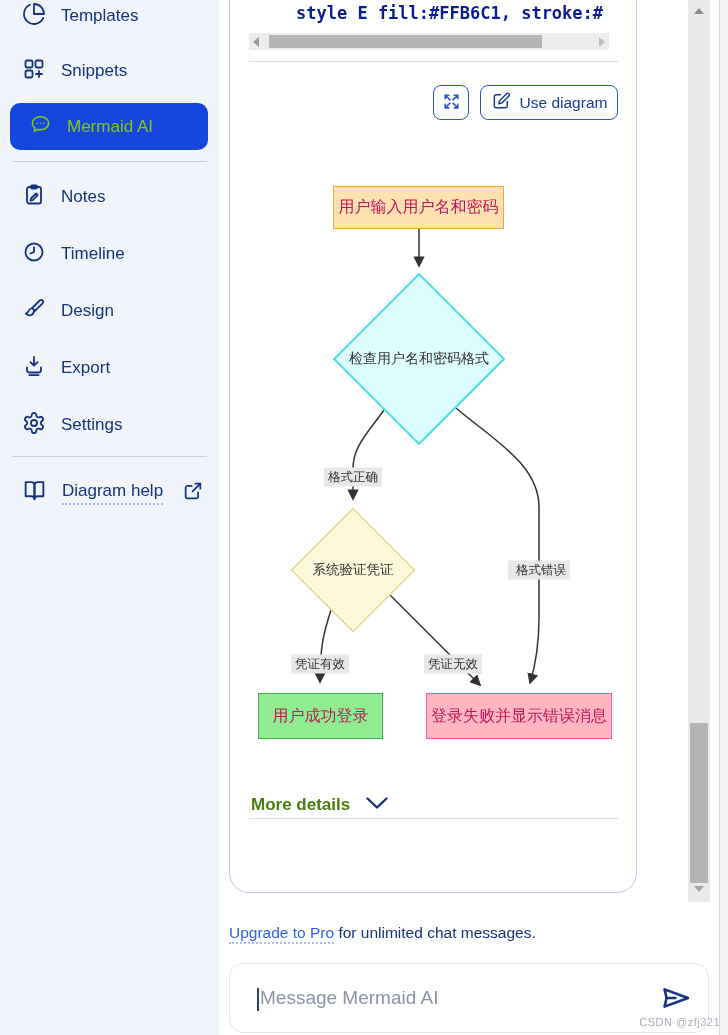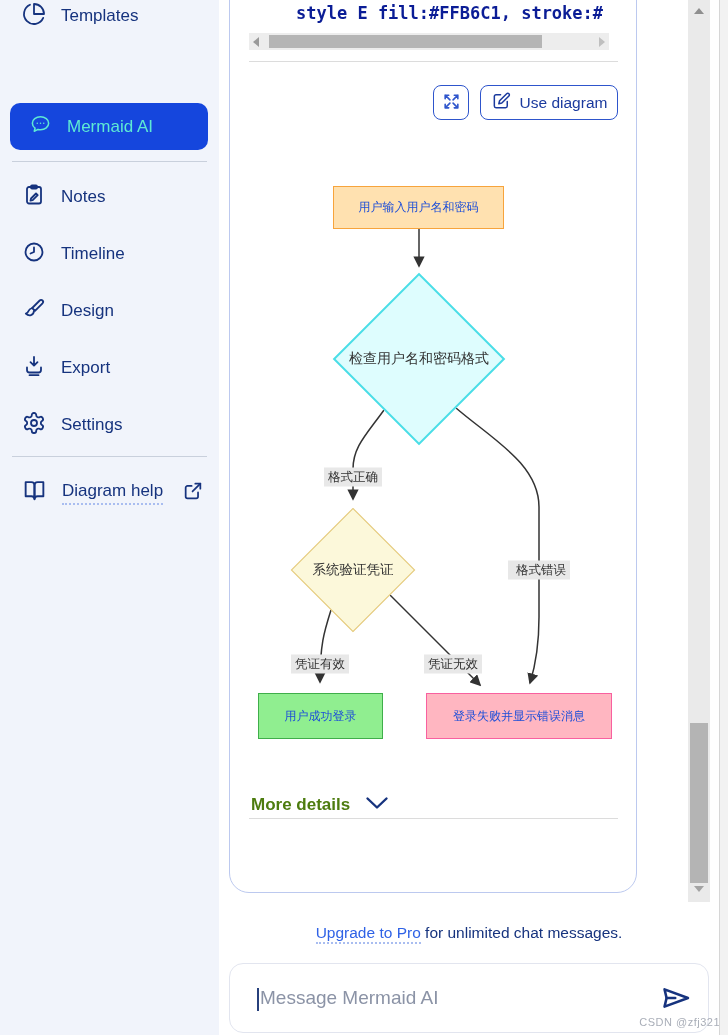--- a/index.html
+++ b/index.html
@@ -6,21 +6,21 @@
   body { background:#fff; }
   .page { position:relative; width:728px; height:1035px; overflow:hidden; background:#ffffff;
           font-family:"Liberation Sans", sans-serif; }
 
   
   .sidebar { position:absolute; left:0; top:0; width:219px; height:1035px; background:#f1f4fb; }
   .side-item { position:absolute; left:0; width:219px; height:36px; display:flex; align-items:center;
                gap:15px; padding-left:22px; color:#16337e; font-size:17px; font-weight:500; cursor:pointer; }
   .side-item svg { flex:0 0 auto; }
   .side-item.active { left:10px; width:198px; height:47px; background:#1546dd; border-radius:10px;
-                      color:#5eead4; padding-left:19px; }
+                      color:#84cc16; padding-left:19px; }
   .side-div { position:absolute; left:12px; width:195px; height:1px; background:#c9d0dc; }
   .help-label { border-bottom:2px dotted #a9bdf0; padding-bottom:2px; }
 
   
   .vscroll { position:absolute; left:688px; top:0; width:22px; height:902px; background:#eaeaea; }
   .vscroll .thumb { position:absolute; left:2px; top:723px; width:18px; height:160px; background:#b4b4b4; }
   .tri-up { position:absolute; left:6px; top:8px; width:0; height:0;
             border-left:5px solid transparent; border-right:5px solid transparent; border-bottom:6px solid #8f8f8f; }
   .tri-down { position:absolute; left:6px; top:886px; width:0; height:0;
             border-left:5px solid transparent; border-right:5px solid transparent; border-top:6px solid #a3a3a3; }
@@ -41,40 +41,40 @@
   .div1 { top:84px; } .div2 { top:841px; }
 
   .btn-row-btn { position:absolute; top:108px; height:35px; background:#fff; border:1.5px solid #2e55cc;
                  border-radius:8px; display:flex; align-items:center; justify-content:center; cursor:pointer; }
   .expand-btn { left:203px; width:36px; }
   .use-btn { left:250px; width:138px; gap:9px; color:#1b3a9e; font-size:15.5px; font-weight:500; }
 
   
   .edges-svg { position:absolute; left:0; top:0; z-index:1; }
   .node-rect { position:absolute; z-index:2; display:flex; align-items:center; justify-content:center;
-               font-size:12px; color:#1d4ed8; white-space:nowrap; }
+               font-size:16px; color:#be185d; white-space:nowrap; }
   .n-a { left:103px; top:209px; width:171px; height:43px; background:#FFE1B0; border:1.5px solid #F7A43C; }
   .n-d { left:28px;  top:716px; width:125px; height:46px; background:#90EE90; border:1.5px solid #3FAE4A; }
   .n-e { left:196px; top:716px; width:186px; height:46px; background:#FFB6C1; border:1.5px solid #F8609F; }
   .diamond { position:absolute; transform:rotate(45deg); z-index:2; }
   .dia-b { left:128px; top:321px; width:122px; height:122px; background:#DEFDFE; border:2px solid #4ADEE7; }
   .dia-c { left:79px;  top:549px; width:88px;  height:88px;  background:#FCF8DA; border:1.5px solid #E4C878; }
   .dia-label { position:absolute; transform:translate(-50%,-50%); z-index:3; color:#333; white-space:nowrap; }
   .dl-b { left:189px; top:382px; font-size:14px; }
   .dl-c { left:123px; top:593px; font-size:13.5px; }
   .edge-label { position:absolute; transform:translate(-50%,-50%); z-index:3; background:#e8e8e8;
                 color:#333; font-size:12.5px; padding:1px 4px; white-space:nowrap; }
   .el-1 { left:123px; top:500px; } .el-2 { left:309px; top:593px;padding-left:8px; }
   .el-3 { left:90px;  top:687px; } .el-4 { left:223px; top:687px; }
 
   .more-row { position:absolute; left:21px; top:818px; display:flex; align-items:flex-end; gap:15px;
               color:#4d7c0f; font-size:17px; font-weight:bold; cursor:pointer; }
 
   
-  .upgrade-line { position:absolute; left:229px; top:924px; width:480px; text-align:center;
+  .upgrade-line { position:absolute; left:229px; top:924px; width:480px; text-align:left;
                   font-size:15.5px; color:#16337e; font-weight:500; }
   .upgrade-link { color:#2f62e6; border-bottom:2px dotted #a9bdf0; padding-bottom:1px; cursor:pointer; }
   .input-card { position:absolute; left:229px; top:963px; width:480px; height:70px; background:#fff;
                 border:1.5px solid #e2e5ef; border-radius:14px; }
   .msg-input { position:absolute; left:0; top:0; width:100%; height:100%; border:none; outline:none;
                background:transparent; padding-left:30px; padding-right:70px; font-size:19px;
                font-family:"Liberation Sans", sans-serif; color:#3a445c; }
   .msg-input::placeholder { color:#8b93a6; opacity:1; }
   .caret { position:absolute; left:27px; top:24px; width:1.5px; height:23px; background:#27407c; }
   .send-btn { position:absolute; right:14px; top:20px; width:36px; height:30px; background:none;
@@ -89,20 +89,29 @@
   <nav class="sidebar">
 
     <div class="side-item" style="top:-2px;">
       <span><svg width="24" height="24" viewBox="0 0 24 24" fill="none" stroke="currentColor" stroke-width="1.8" stroke-linecap="round" stroke-linejoin="round">
             <path d="M21.2 15.9A10 10 0 1 1 8 2.8"></path>
             <path d="M22 12A10 10 0 0 0 12 2v10z"></path>
           </svg></span>
       <span>Templates</span>
     </div>
 
+    <div class="side-item" style="top:53px;">
+      <span><svg width="24" height="24" viewBox="0 0 24 24" fill="none" stroke="currentColor" stroke-width="1.8" stroke-linecap="round" stroke-linejoin="round">
+            <rect x="3.5" y="3.5" width="7" height="7" rx="1.5"></rect>
+            <rect x="13.5" y="3.5" width="7" height="7" rx="1.5"></rect>
+            <rect x="3.5" y="13.5" width="7" height="7" rx="1.5"></rect>
+            <path d="M17 14v6M14 17h6"></path>
+          </svg></span>
+      <span>Snippets</span>
+    </div>
 
     <div class="side-item active" style="top:103px;">
       <span><svg width="23" height="23" viewBox="0 0 24 24" fill="none" stroke="currentColor" stroke-width="1.6" stroke-linecap="round" stroke-linejoin="round">
             <path d="M12 4c4.7 0 8.5 3 8.5 6.7s-3.8 6.7-8.5 6.7c-.9 0-1.8-.1-2.6-.3L5.5 19l.8-3.2c-1.7-1.2-2.8-3-2.8-5.1C3.5 7 7.3 4 12 4Z"></path>
             <circle cx="8.6" cy="10.7" r="0.8" fill="currentColor" stroke="none"></circle>
             <circle cx="12" cy="10.7" r="0.8" fill="currentColor" stroke="none"></circle>
             <circle cx="15.4" cy="10.7" r="0.8" fill="currentColor" stroke="none"></circle>
           </svg></span>
       <span>Mermaid AI</span>
     </div>

